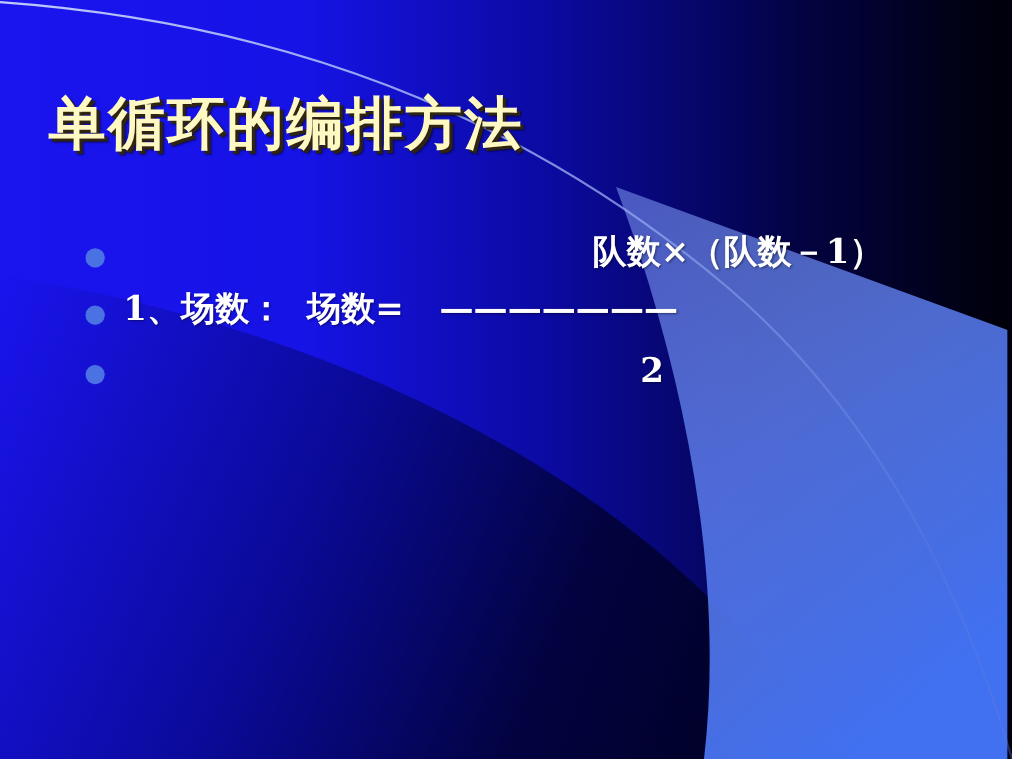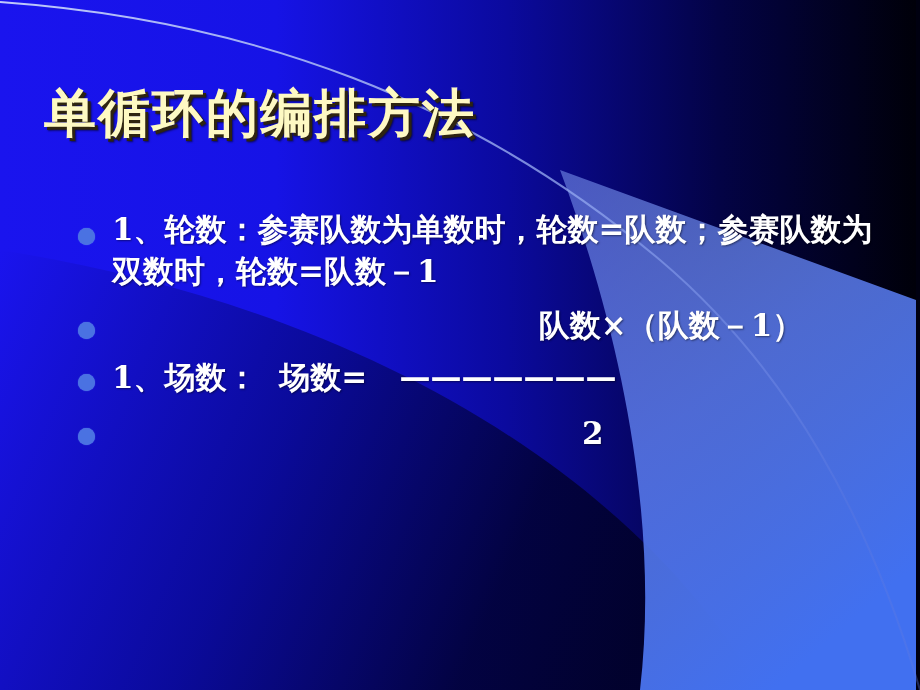--- a/index.html
+++ b/index.html
@@ -139,24 +139,20 @@
 
     <rect x="916" y="0" width="4" height="690" fill="#000010"></rect>
 
     <path d="M0,2 C 250,20 470,100 660,260 C 790,370 870,520 920,690" fill="none" stroke="url(#arcGrad)" stroke-width="2"></path>
   </svg>
 
   <div id="title">单循环的编排方法</div>
 
   <div id="body">
 
-    <div class="row" id="row-1">
-      <span class="bullet-dot"></span>
-      <span class="row-text">1、轮数：参赛队数为单数时，轮数=队数；参赛队数为双数时，轮数=队数－1</span>
-    </div>
 
     <div class="row" id="row-2">
       <span class="bullet-dot"></span>
       <span class="row-text">队数×（队数－1）</span>
     </div>
 
     <div class="row" id="row-3">
       <span class="bullet-dot"></span>
       <span class="row-text">1、场数：  场数=   ———————</span>
     </div>

